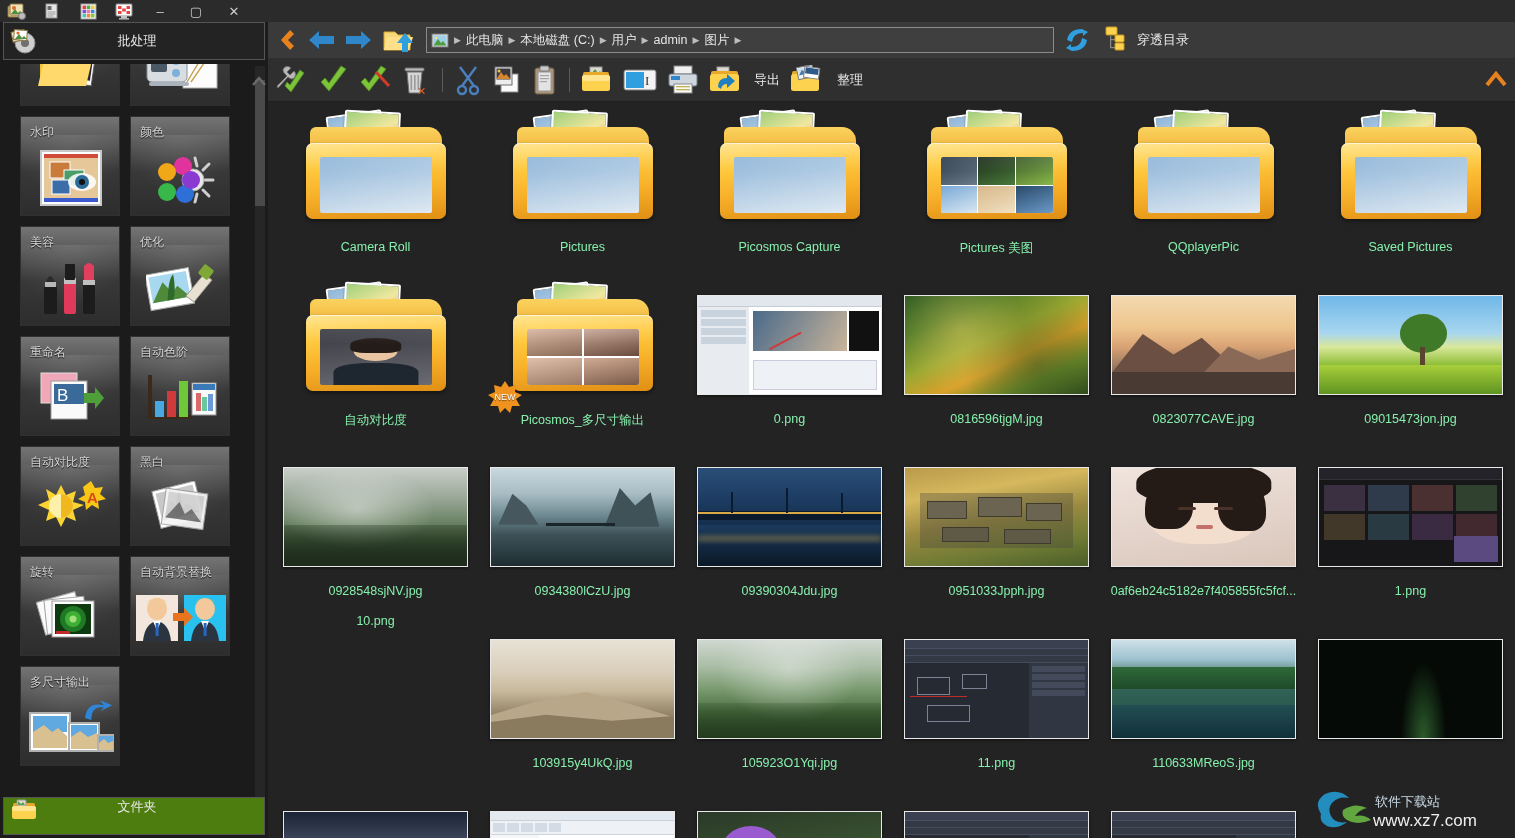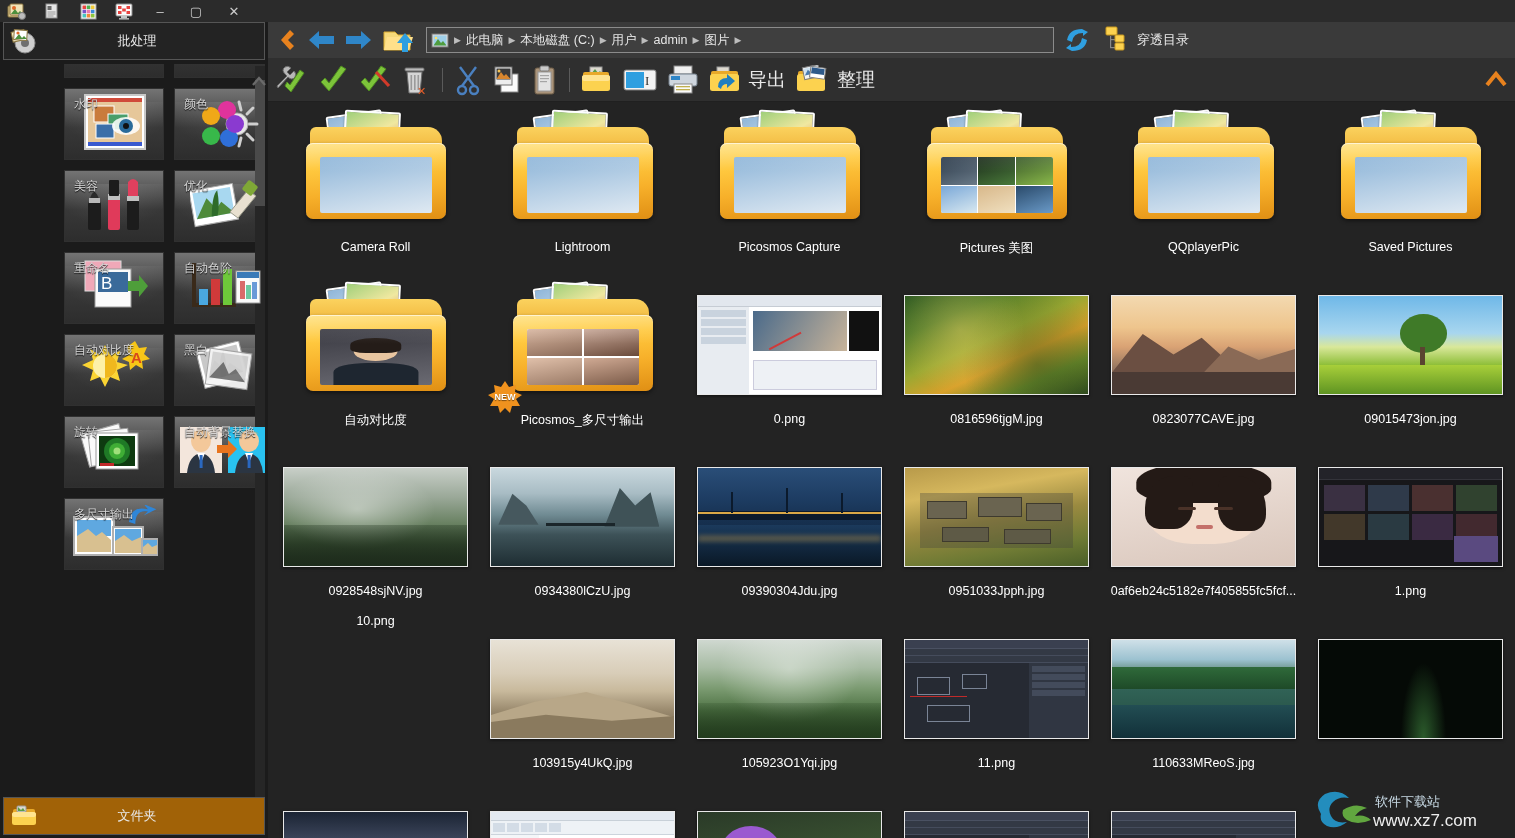--- a/index.html
+++ b/index.html
@@ -63,25 +63,24 @@
   }
   .lp-grid {
     position: absolute; left: 17px; top: -58px;
     width: 232px;
     display: grid;
     grid-template-columns: 100px 100px;
     gap: 10px 10px;
   }
   .tool-tile {
     position: relative;
-    width: 100px; height: 72px;
+    width: 100px; height: 100px;
     background: linear-gradient(180deg,#747474 0%,#5c5c5c 22%,#383838 55%,#2d2d2d 100%);
     border: 1px solid #303030;
     overflow: hidden;
-    margin-left: 44px;
   }
   .tool-tile::after {
     content:""; position:absolute; left:-20%; top:18%;
     width:140%; height:72%;
     background: radial-gradient(ellipse at 50% 0%, rgba(255,255,255,.10) 0%, rgba(255,255,255,0) 62%);
     pointer-events:none;
   }
   .tool-label {
     position: absolute; top: 7px; left: 9px;
     font-size: 12px; color: #d7d7d7;
@@ -102,22 +101,22 @@
     position: absolute; top: 14px; left: 0; width: 10px; height: 126px;
     background: #4a4a4a;
   }
   .lp-scroll-up {
     position:absolute; right:1px; top:52px; width:16px; height:18px;
     z-index: 5;
   }
   .lp-footer {
     position: absolute; bottom: 3px; left: 3px;
     width: 262px; height: 38px;
-    background: #a16207; border: 1px solid #555;
-    display: flex; align-items: center;
+    background: #4d7c0f; border: 1px solid #555;
+    display: flex; align-items: flex-start;
   }
   .lp-footer-icon { width: 40px; display:flex; align-items:center; justify-content:center;}
   .lp-footer-label {
     flex: 1; text-align: center; font-size: 13px; color: #e9e9e9;
     padding-right: 34px;
   }
 
   
   .navbar {
     position: absolute; top: 22px; left: 268px;
@@ -153,21 +152,21 @@
     position: absolute; top: 58px; left: 268px;
     width: 1247px; height: 44px;
     background: #2f2f2f;
     display: flex; align-items: center;
     border-bottom: 1px solid #202020;
   }
   .tb-item {
     height: 40px; display: flex; align-items: center;
     padding: 0 5px;
   }
-  .tb-item .lbl { font-size: 19px; color: #eaeaea; margin-left: 7px; }
+  .tb-item .lbl { font-size: 13px; color: #eaeaea; margin-left: 13px; }
   .tb-divider {
     width: 1px; height: 24px; background: #5a5a5a; margin: 0 6px;
   }
   .tb-collapse {
     position: absolute; right: 6px; top: 8px; width: 26px; height: 26px;
     display:flex; align-items:center; justify-content:center;
   }
 
   
   .content {
@@ -189,33 +188,33 @@
     display: flex; flex-direction: column;
     align-items: center; justify-content: flex-start;
     position: relative;
   }
   .thumbwrap {
     width: 193px; height: 142px;
     display: flex; align-items: center; justify-content: center;
     position: relative;
   }
   .cell-label {
-    font-size: 12.5px; color: #ffffff; 
+    font-size: 12.5px; color: #86efac; 
     max-width: 196px; white-space: nowrap; overflow: hidden;
     text-overflow: ellipsis;
     margin-top: -4px;
   }
   .badge-new {
     position: absolute; left: 0px; bottom: 2px;
     width: 38px; height: 34px;
     display: flex; align-items: center; justify-content: center;
     z-index: 6;
   }
   .badge-new .t {
-    position: absolute; font-size: 9px; font-weight: bold; color: #fff;
+    position: absolute; font-size: 9px; font-weight: normal; color: #fff;
     text-shadow: 0 1px 1px rgba(0,0,0,.5);
   }
 
   
   .folder {
     position: relative; width: 160px; height: 128px;
   }
   .folder .photos {
     position: absolute; left: 28px; top: 2px; width: 96px; height: 44px;
   }
@@ -779,21 +778,21 @@
               <div class="ph ph2"></div>
     </div>
     <div class="back"></div>
     <div class="front"></div>
     <div class="inner">
               <div style="position:absolute;inset:0;background:linear-gradient(170deg,#8fb6d9,#dfe9f2)"></div>
             </div>
     <div class="overlay-front"></div>
   </div>
         </div>
-        <div class="cell-label">Lightroom</div>
+        <div class="cell-label">Pictures</div>
       </div>
       <div class="cell">
         <div class="thumbwrap">
   <div class="folder">
     <div class="photos">
       <div class="ph ph1"></div>
               <div class="ph ph2"></div>
     </div>
     <div class="back"></div>
     <div class="front"></div>

